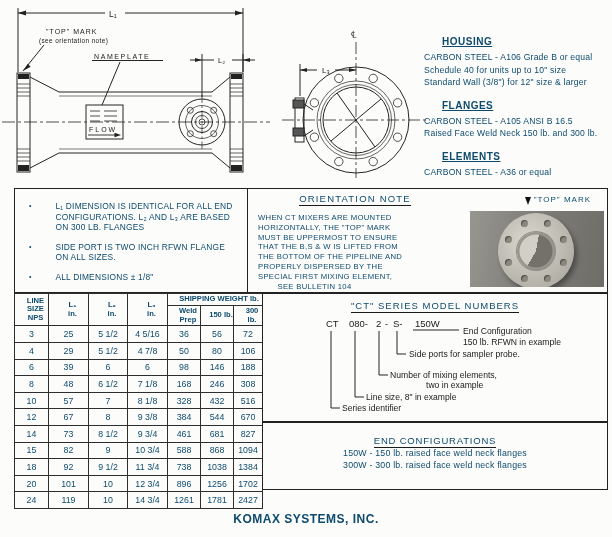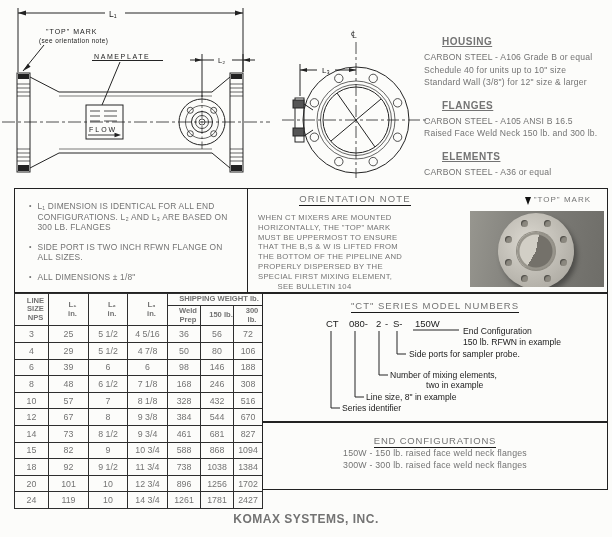--- a/index.html
+++ b/index.html
@@ -1,35 +1,35 @@
 <!DOCTYPE html>
 <html><head>
 <meta charset="utf-8">
 <style>
   html,body { margin:0; padding:0; }
   .page {
     position:relative; width:612px; height:537px;
-    background:#fcfcfa; color:#737373;
+    background:#fcfcfa; color:#0c4a6e;
     font-family:"Liberation Sans", sans-serif;
     overflow:hidden;
   }
   svg { display:block; }
   svg text { fill:#1a1a1a; font-family:"Liberation Sans", sans-serif; }
 
   
   .specs { position:absolute; left:424px; top:36px; width:186px; }
   .spec-heading { font-size:10px; font-weight:bold; text-decoration:underline; letter-spacing:.5px; margin:11px 0 4px;padding-left:18px; }
   .spec-heading:first-child { margin-top:0; }
   .spec-line { font-size:8.6px; line-height:12.5px; letter-spacing:.2px; }
 
   
   .mid-box { position:absolute; left:14px; top:188px; width:594px; height:105px;
     border:1.5px solid #222; box-sizing:border-box; display:flex; background:#fcfcfa; }
   .notes-cell { width:233px; box-sizing:border-box; border-right:1.5px solid #222; padding:12px 8px 0 14px; }
-  .note { display:flex; gap:6px; margin-bottom:9px; }
+  .note { display:flex; gap:24px; margin-bottom:9px; }
   .bullet { font-size:7px; line-height:10px; }
   .note-text { font-size:8.4px; line-height:10.6px; letter-spacing:.2px; }
   .orient-cell { width:212px; box-sizing:border-box; padding:4px 8px 0 10px; }
   .orient-title { font-size:9.5px; letter-spacing:1.2px; text-align:center; margin-bottom:9px; }
   .orient-title span { border-bottom:1px solid #1a1a1a; padding-bottom:1px; }
   .orient-body { font-size:7.7px; line-height:9.8px; letter-spacing:.3px; white-space:pre; }
   .photo-cell { flex:1; position:relative; }
   .photo-label { position:absolute; right:16px; top:4px; display:flex; align-items:center; gap:3px;
     font-size:8px; letter-spacing:1px; }
   .arrow-down { width:0; height:0; border-left:3px solid transparent; border-right:3px solid transparent;

